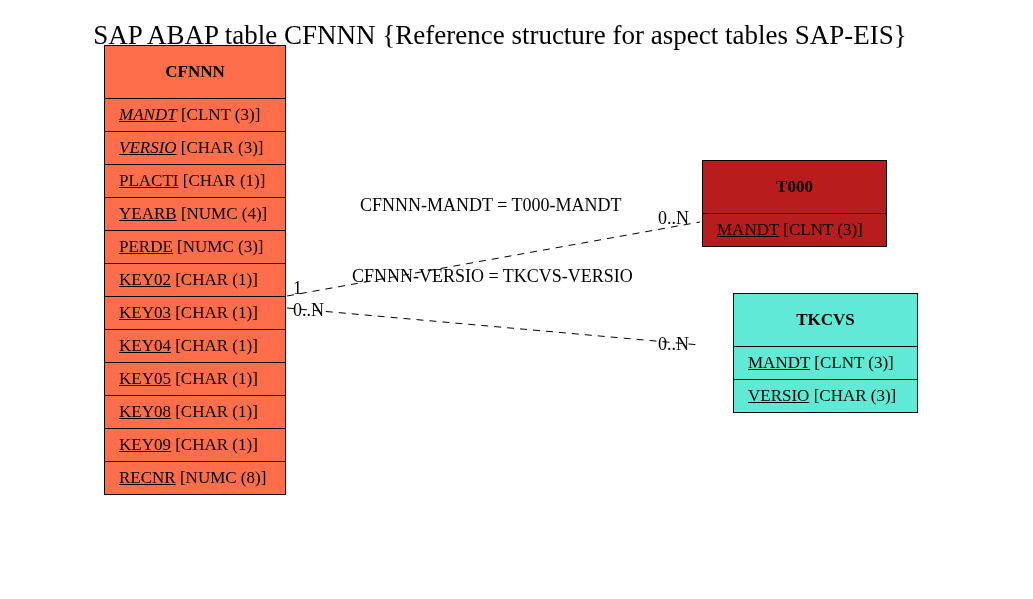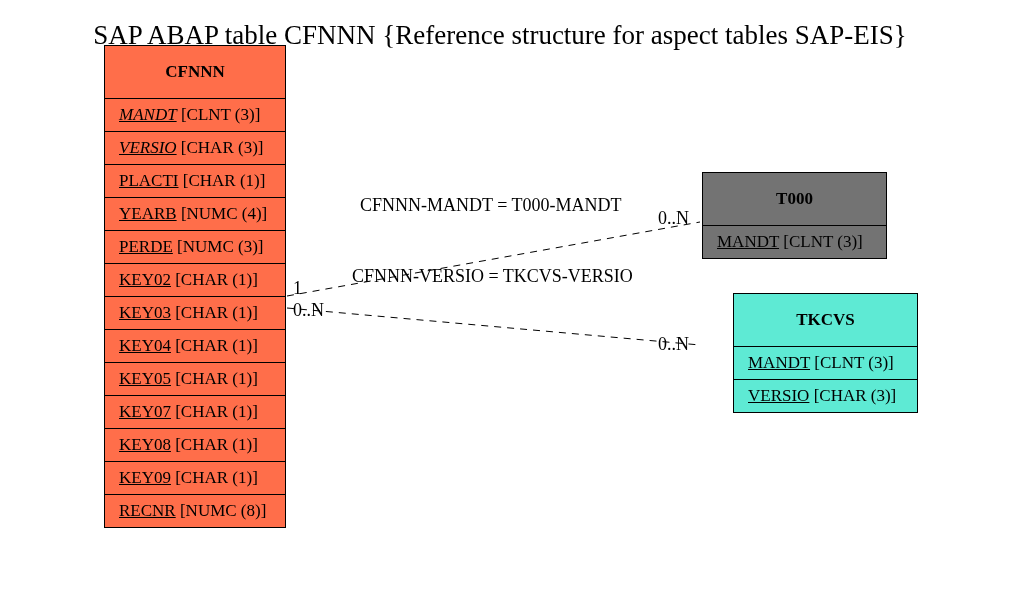--- a/index.html
+++ b/index.html
@@ -35,21 +35,21 @@
   .tbl .row {
     padding: 6px 14px;
     border-bottom: 1px solid #000;
     white-space: nowrap;
   }
   .tbl .row:last-child { border-bottom: none; }
   .fname { text-decoration: underline; }
   .italic { font-style: italic; }
 
   .cfnnn { left: 104px; top: 45px; width: 180px; background: #FF6E4A; }
-  .t000  { left: 702px; top: 172px; width: 183px; background: #737373; }
+  .t000  { left: 702px; top: 160px; width: 183px; background: #b91c1c; }
   .tkcvs { left: 686px; top: 293px; width: 183px; background: #5eead4; margin-left: 47px; }
 
   svg.lines {
     position: absolute;
     left: 0; top: 0;
     width: 1033px; height: 599px;
     pointer-events: none;
   }
 
   .annot {
@@ -67,21 +67,20 @@
   <div class="hdr">CFNNN</div>
   <div class="row"><span class="fname italic">MANDT</span> <span>[CLNT (3)]</span></div>
   <div class="row"><span class="fname italic">VERSIO</span> <span>[CHAR (3)]</span></div>
   <div class="row"><span class="fname">PLACTI</span> <span>[CHAR (1)]</span></div>
   <div class="row"><span class="fname">YEARB</span> <span>[NUMC (4)]</span></div>
   <div class="row"><span class="fname">PERDE</span> <span>[NUMC (3)]</span></div>
   <div class="row"><span class="fname">KEY02</span> <span>[CHAR (1)]</span></div>
   <div class="row"><span class="fname">KEY03</span> <span>[CHAR (1)]</span></div>
   <div class="row"><span class="fname">KEY04</span> <span>[CHAR (1)]</span></div>
   <div class="row"><span class="fname">KEY05</span> <span>[CHAR (1)]</span></div>
-  <div class="row"><span class="fname">KEY07</span> <span>[CHAR (1)]</span></div>
   <div class="row"><span class="fname">KEY08</span> <span>[CHAR (1)]</span></div>
   <div class="row"><span class="fname">KEY09</span> <span>[CHAR (1)]</span></div>
   <div class="row"><span class="fname">RECNR</span> <span>[NUMC (8)]</span></div>
 </div>
 
 <div class="tbl t000">
   <div class="hdr">T000</div>
   <div class="row"><span class="fname">MANDT</span> <span>[CLNT (3)]</span></div>
 </div>
 

